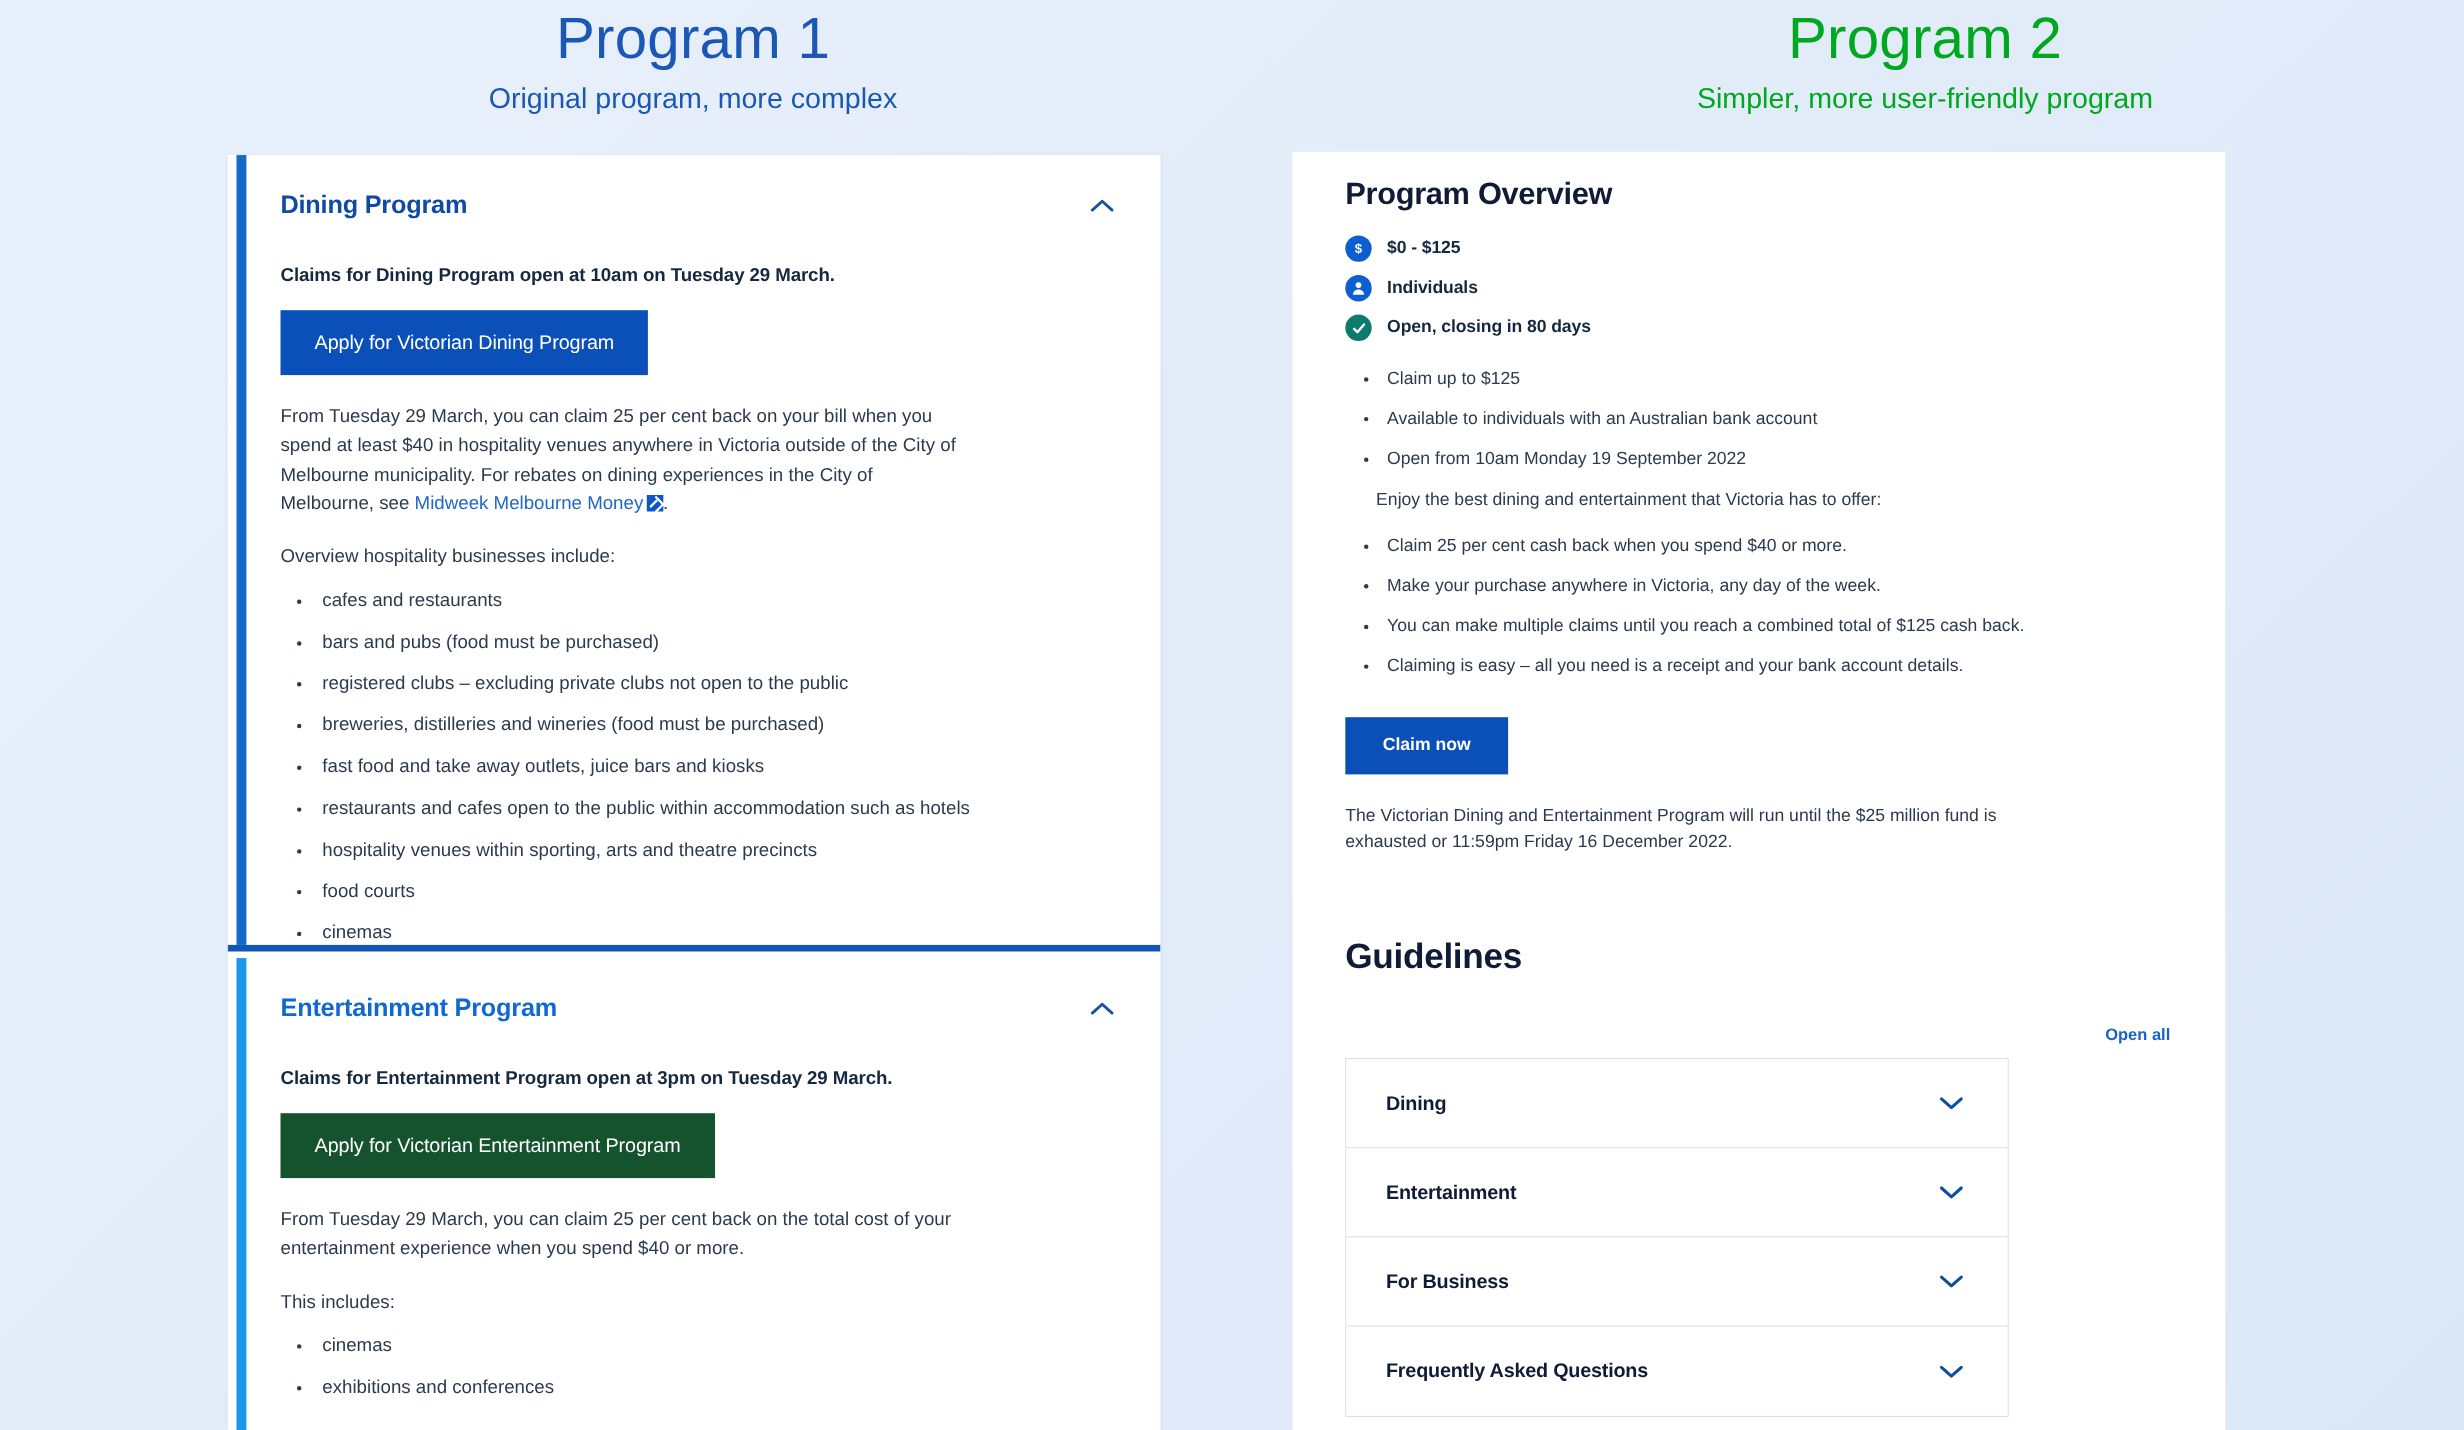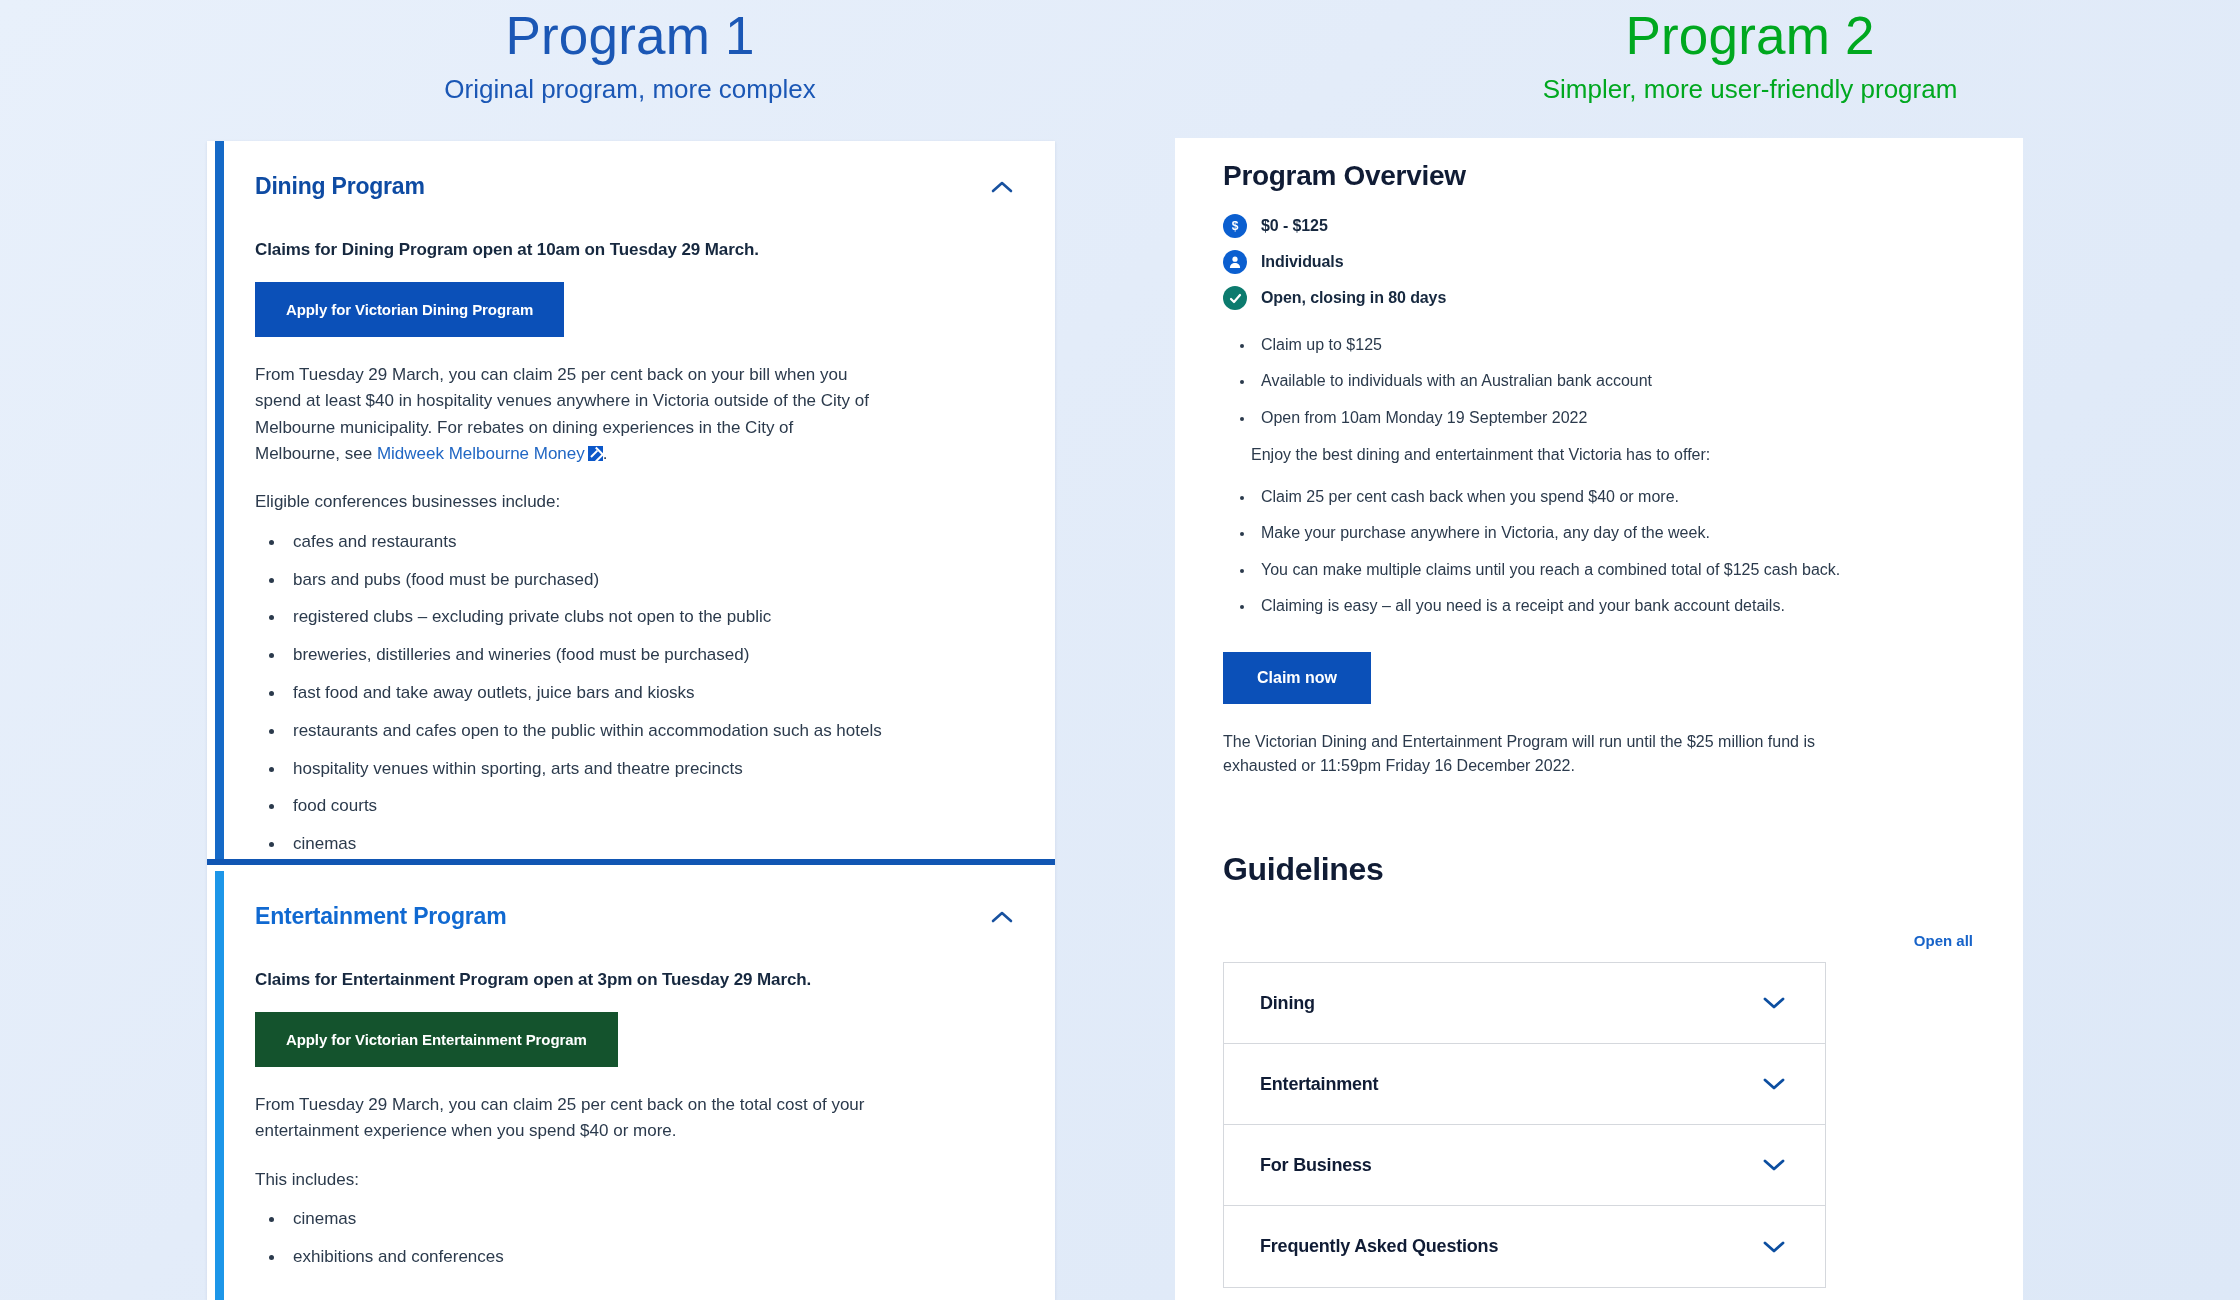--- a/index.html
+++ b/index.html
@@ -109,22 +109,22 @@
     font-weight: 700;
     color: #16283f;
     padding-top: 36px;
     letter-spacing: -0.1px;
   }
 
   .btn {
     display: inline-block;
     border: 0;
     color: #ffffff;
-    font-size: 15px;
-    font-weight: 700;
+    font-size: 18px;
+    font-weight: 400;
     font-family: inherit;
     padding: 19px 31px;
     margin-top: 22px;
     cursor: pointer;
     letter-spacing: -0.1px;
   }
   .btn-dark  { background: #0b50b8; }
   .btn-light { background: #14532d; }
 
   .para {
@@ -340,21 +340,21 @@
             </svg>
         </span>
       </div>
 
       <div class="lead">Claims for Dining Program open at 10am on Tuesday 29 March.</div>
 
       <button class="btn btn-dark">Apply for Victorian Dining Program</button>
 
       <p class="para"><span>From Tuesday 29 March, you can claim 25 per cent back on your bill when you spend at least $40 in hospitality venues anywhere in Victoria outside of the City of Melbourne municipality. For rebates on dining experiences in the City of Melbourne, see </span><a class="link">Midweek Melbourne Money</a><span class="ext-icon"></span><span>.</span></p>
 
-      <p class="para tight">Eligible conferences businesses include:</p>
+      <p class="para tight">Overview hospitality businesses include:</p>
 
       <ul class="bullets">
         <li>cafes and restaurants</li>
         <li>bars and pubs (food must be purchased)</li>
         <li>registered clubs – excluding private clubs not open to the public</li>
         <li>breweries, distilleries and wineries (food must be purchased)</li>
         <li>fast food and take away outlets, juice bars and kiosks</li>
         <li>restaurants and cafes open to the public within accommodation such as hotels</li>
         <li>hospitality venues within sporting, arts and theatre precincts</li>
         <li>food courts</li>

